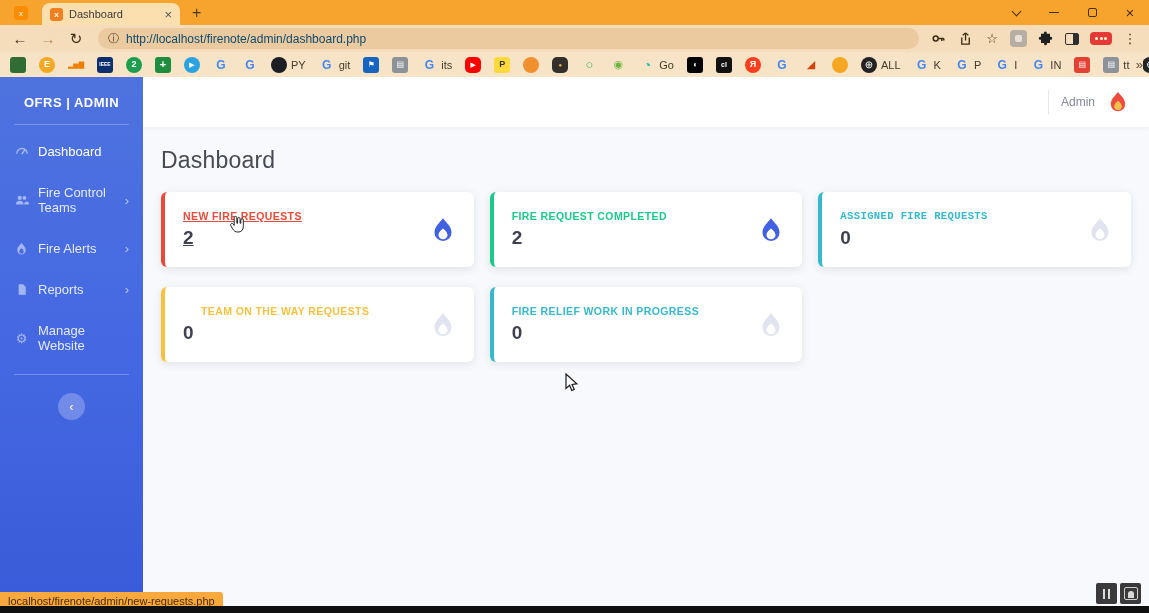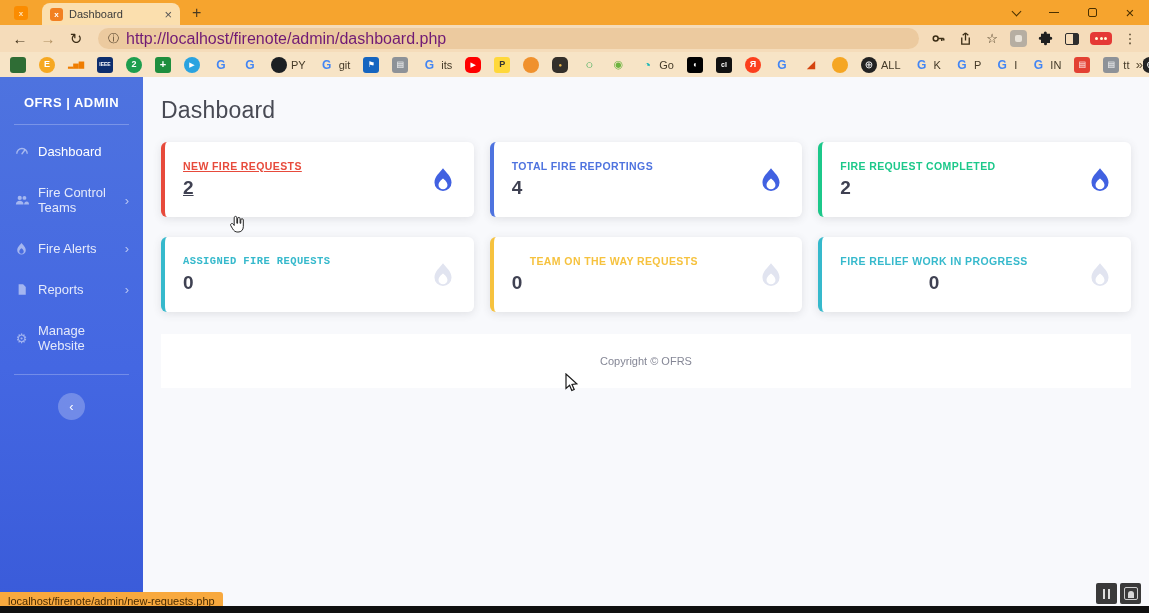--- a/index.html
+++ b/index.html
@@ -24,21 +24,21 @@
   .min-glyph { width:10px; height:1.5px; background:#4a3000; }
   .max-glyph { width:9px; height:9px; border:1.5px solid #4a3000; border-radius:2px; }
   .close-glyph { font-size:15px; line-height:1; }
 
   .toolbar { height:27px; background:#f5dcba; display:flex; align-items:center; padding:0 8px; gap:4px; }
   .nav-btn { width:24px; height:24px; display:flex; align-items:center; justify-content:center; font-size:15px; color:#3e2e17; }
   .nav-btn.disabled { color:#b08f60; }
   .addr { flex:1 1 auto; height:21px; background:#ecca9f; border-radius:11px; margin:0 6px; display:flex; align-items:center;
           padding:0 10px; gap:7px; max-width:838px; }
   .addr-info { font-size:11px; color:#4e3d27; }
-  .addr-url { font-size:16px; color:#701a75; white-space:nowrap; }
+  .addr-url { font-size:12px; color:#0c4a6e; white-space:nowrap; }
   .tb-icons { display:flex; align-items:center; gap:9px; margin-left:auto; padding-right:2px; }
   .tb-ic { width:18px; height:18px; display:flex; align-items:center; justify-content:center; color:#3b2d15; font-size:13px; }
   .ext-gray { width:17px; height:17px; border-radius:4px; background:#b6aea2; display:flex; align-items:center; justify-content:center; }
   .ext-gray i { width:7px; height:7px; border-radius:2px; background:#e8e2d8; display:block; }
   .panel-ic { width:14px; height:12px; border:1.6px solid #2e2e2e; border-radius:2px; position:relative; }
   .panel-ic i { position:absolute; right:0; top:0; bottom:0; width:5px; background:#2e2e2e; display:block; }
   .ext-red { width:22px; height:13px; border-radius:4px; background:#e53935; display:flex; align-items:center; justify-content:center; gap:1.5px; }
   .ext-red i { width:3px; height:3px; border-radius:50%; background:#ffd; display:block; }
 
   .bookmarks { height:25px; background:#f7e4c6; display:flex; align-items:center; padding:0 10px; gap:13px; overflow:hidden; position:relative; }
@@ -353,45 +353,44 @@
       <span class="sb-label">Manage Website</span>
     </div>
 
     <div class="sb-divider lower"></div>
     <div class="collapse-wrap">
       <div class="collapse-btn">‹</div>
     </div>
   </div>
 
   <div class="main">
+    <div class="topbar">
+      <span class="topbar-divider"></span>
+      <span class="topbar-user">Admin</span>
+      <svg class="avatar-flame" viewBox="0 0 64 64">
+        <use href="#flame-solid" fill="#ef4b3f"></use>
+          <use href="#flame-inner" fill="#f9c24c"></use>
+      </svg>
+    </div>
 
     <div class="content">
       <div class="page-title">Dashboard</div>
 
       <div class="cards">
 
         <div class="card" style="border-left-color: rgb(231, 74, 59);">
           <div>
             <div class="card-title linked" style="color: rgb(231, 74, 59);">NEW FIRE REQUESTS</div>
             <div class="card-value linked">2</div>
           </div>
           <svg class="card-flame" viewBox="0 0 64 64" fill="currentColor" style="color: rgb(65, 97, 225);">
               <use href="#flame-path"></use>
             </svg>
         </div>
 
-        <div class="card" style="border-left-color: rgb(78, 115, 223);">
-          <div>
-            <div class="card-title" style="color: rgb(78, 115, 223);">TOTAL FIRE REPORTINGS</div>
-            <div class="card-value">4</div>
-          </div>
-          <svg class="card-flame" viewBox="0 0 64 64" fill="currentColor" style="color: rgb(65, 97, 225);">
-              <use href="#flame-path"></use>
-            </svg>
-        </div>
 
         <div class="card" style="border-left-color: rgb(28, 200, 138);">
           <div>
             <div class="card-title" style="color: rgb(28, 200, 138);">FIRE REQUEST COMPLETED</div>
             <div class="card-value">2</div>
           </div>
           <svg class="card-flame" viewBox="0 0 64 64" fill="currentColor" style="color: rgb(65, 97, 225);">
               <use href="#flame-path"></use>
             </svg>
         </div>
@@ -409,35 +408,32 @@
         <div class="card" style="border-left-color: rgb(246, 194, 62);">
           <div>
             <div class="card-title" style="color: rgb(246, 194, 62); margin-left: 18px;">TEAM ON THE WAY REQUESTS</div>
             <div class="card-value">0</div>
           </div>
           <svg class="card-flame" viewBox="0 0 64 64" fill="currentColor" style="color: rgb(225, 228, 240);">
               <use href="#flame-path"></use>
             </svg>
         </div>
 
-        <div class="card" style="border-left-color: rgb(54, 185, 204); text-align: center;">
+        <div class="card" style="border-left-color: rgb(54, 185, 204);">
           <div>
             <div class="card-title" style="color: rgb(54, 185, 204);">FIRE RELIEF WORK IN PROGRESS</div>
             <div class="card-value">0</div>
           </div>
           <svg class="card-flame" viewBox="0 0 64 64" fill="currentColor" style="color: rgb(225, 228, 240);">
               <use href="#flame-path"></use>
             </svg>
         </div>
 
       </div>
 
-      <div class="footer">
-        <span class="footer-text">Copyright © OFRS</span>
-      </div>
     </div>
   </div>
 </div>
 
 <div class="status-tip">localhost/firenote/admin/new-requests.php</div>
 <div class="bottom-strip"></div>
 
 <div class="recorder">
   <div class="rec-btn">
       <span class="pause-bars">

